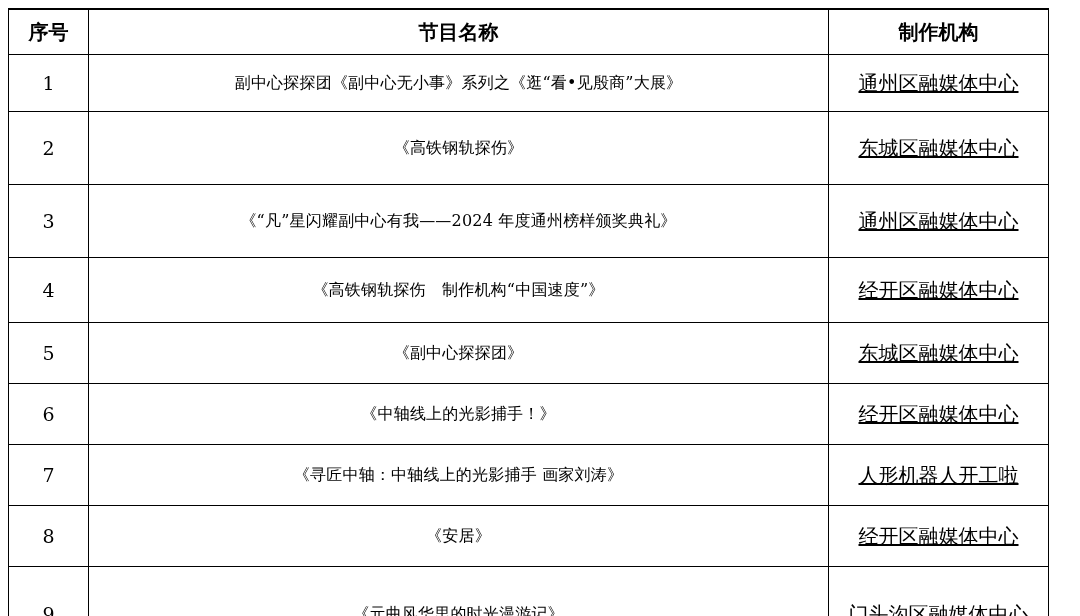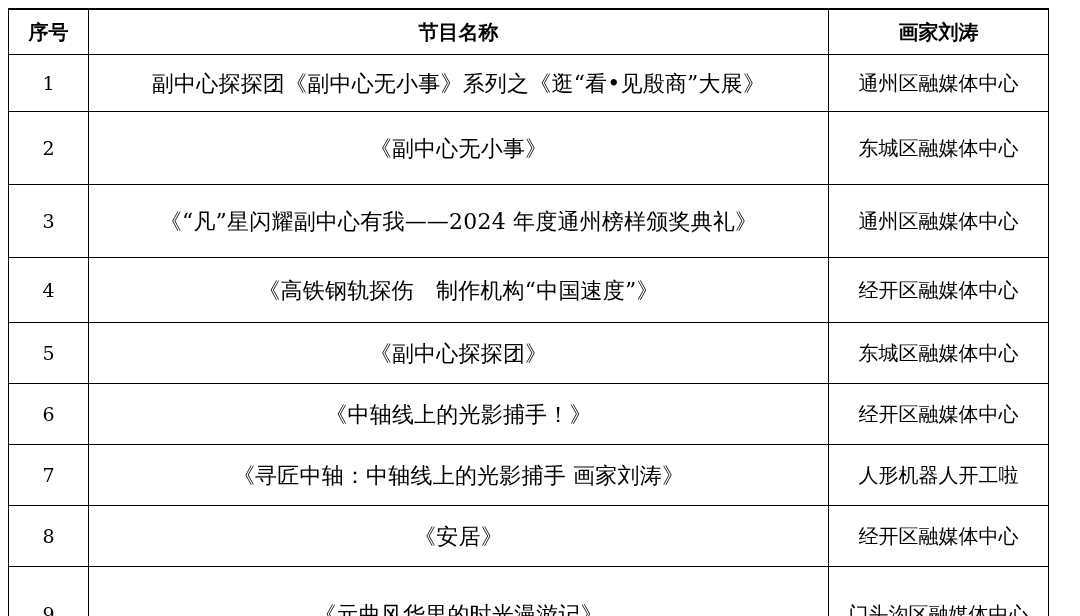--- a/index.html
+++ b/index.html
@@ -40,22 +40,22 @@
     margin-top: 44px;
   }
   .doc-table tbody tr:last-child td {
     border-bottom: none;
   }
   .col-index { width: 80px; }
   .col-name  { width: 740px; }
   .col-org   { width: 220px; }
 
   .doc-table td.cell-index { font-size: 19px; }
-  .doc-table td.cell-name  { font-size: 22px; letter-spacing: 0.2px; }
-  .doc-table td.cell-org   { font-size: 20px; }
+  .doc-table td.cell-name  { font-size: 16px; letter-spacing: 0.2px; }
+  .doc-table td.cell-org   { font-size: 20px; text-decoration: underline; }
 
   tr.r1 td { height: 48px; }
   tr.r2 td { height: 64px; }
   tr.r3 td { height: 64px; }
   tr.r4 td { height: 56px; }
   tr.r5 td { height: 52px; }
   tr.r6 td { height: 52px; }
   tr.r7 td { height: 52px; }
   tr.r8 td { height: 52px; }
   tr.r9 td { height: 86px; }
@@ -66,32 +66,32 @@
 <table class="doc-table">
   <colgroup>
     <col class="col-index">
     <col class="col-name">
     <col class="col-org">
   </colgroup>
   <thead>
     <tr>
       <th>序号</th>
       <th>节目名称</th>
-      <th>画家刘涛</th>
+      <th>制作机构</th>
     </tr>
   </thead>
   <tbody>
     <tr class="r1">
       <td class="cell-index">1</td>
       <td class="cell-name">副中心探探团《副中心无小事》系列之《逛“看•见殷商”大展》</td>
       <td class="cell-org">通州区融媒体中心</td>
     </tr>
     <tr class="r2">
       <td class="cell-index">2</td>
-      <td class="cell-name">《副中心无小事》</td>
+      <td class="cell-name">《高铁钢轨探伤》</td>
       <td class="cell-org">东城区融媒体中心</td>
     </tr>
     <tr class="r3">
       <td class="cell-index">3</td>
       <td class="cell-name">《“凡”星闪耀副中心有我——2024 年度通州榜样颁奖典礼》</td>
       <td class="cell-org">通州区融媒体中心</td>
     </tr>
     <tr class="r4">
       <td class="cell-index">4</td>
       <td class="cell-name">《高铁钢轨探伤　制作机构“中国速度”》</td>

